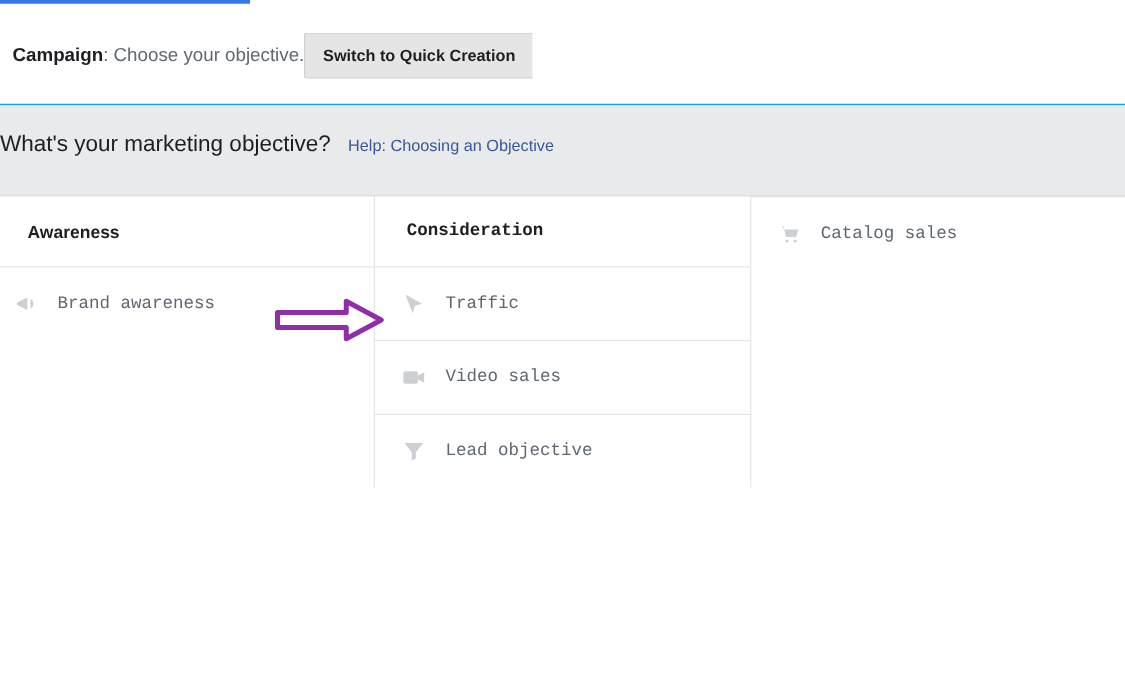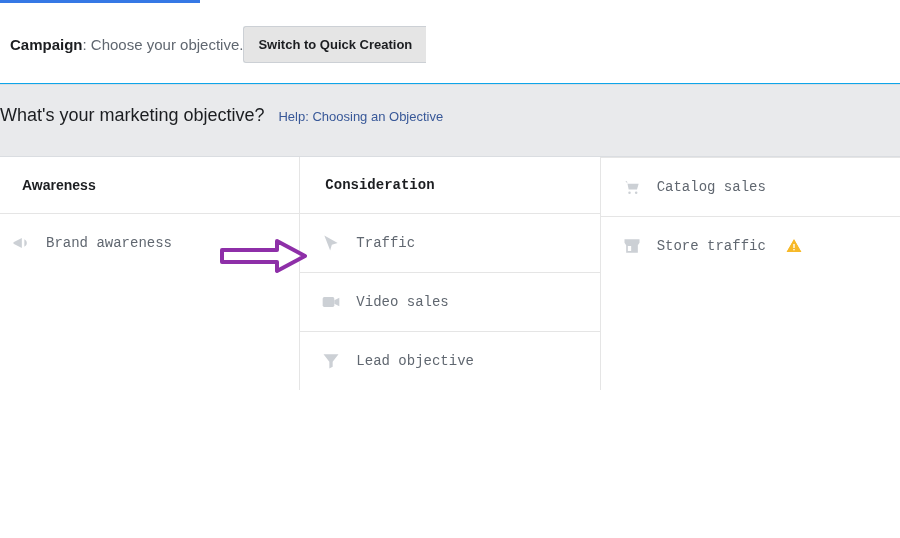--- a/index.html
+++ b/index.html
@@ -170,36 +170,20 @@
     <div class="option">
       <span class="option-icon">
         <svg viewBox="0 0 24 24">
             <path d="M4 5h2l2 10h10l2-7H7"></path>
             <circle cx="9" cy="19" r="1.5"></circle>
             <circle cx="17" cy="19" r="1.5"></circle>
           </svg>
       </span>
       <span class="option-label">Catalog sales</span>
     </div>
-    <div class="option">
-      <span class="option-icon">
-        <svg viewBox="0 0 24 24">
-            <path d="M3 4h18v4l-2 3v9H5v-9L3 8V4zm4 8v6h4v-6H7z"></path>
-          </svg>
-      </span>
-      <span class="option-label">Store traffic</span>
-      <span class="warn-icon">
-        <svg viewBox="0 0 24 24">
-            <path fill="#f7b928" d="M12 2L1 21h22L12 2zm0 6l7 12H5l7-12z"></path>
-            <path fill="#f7b928" d="M12 2L1 21h22L12 2z"></path>
-            <rect x="11" y="9" width="2" height="6" fill="#fff"></rect>
-            <rect x="11" y="16.5" width="2" height="2" fill="#fff"></rect>
-          </svg>
-      </span>
-    </div>
   </div>
 
 </div>
 
 <div class="arrow-annotation">
   <svg viewBox="0 0 92 36">
     <path d="M4 12 h55 v-9 l28 15 -28 15 v-9 H4 Z" fill="none" stroke="#8e2fa8" stroke-width="4" stroke-linejoin="round"></path>
   </svg>
 </div>
 

